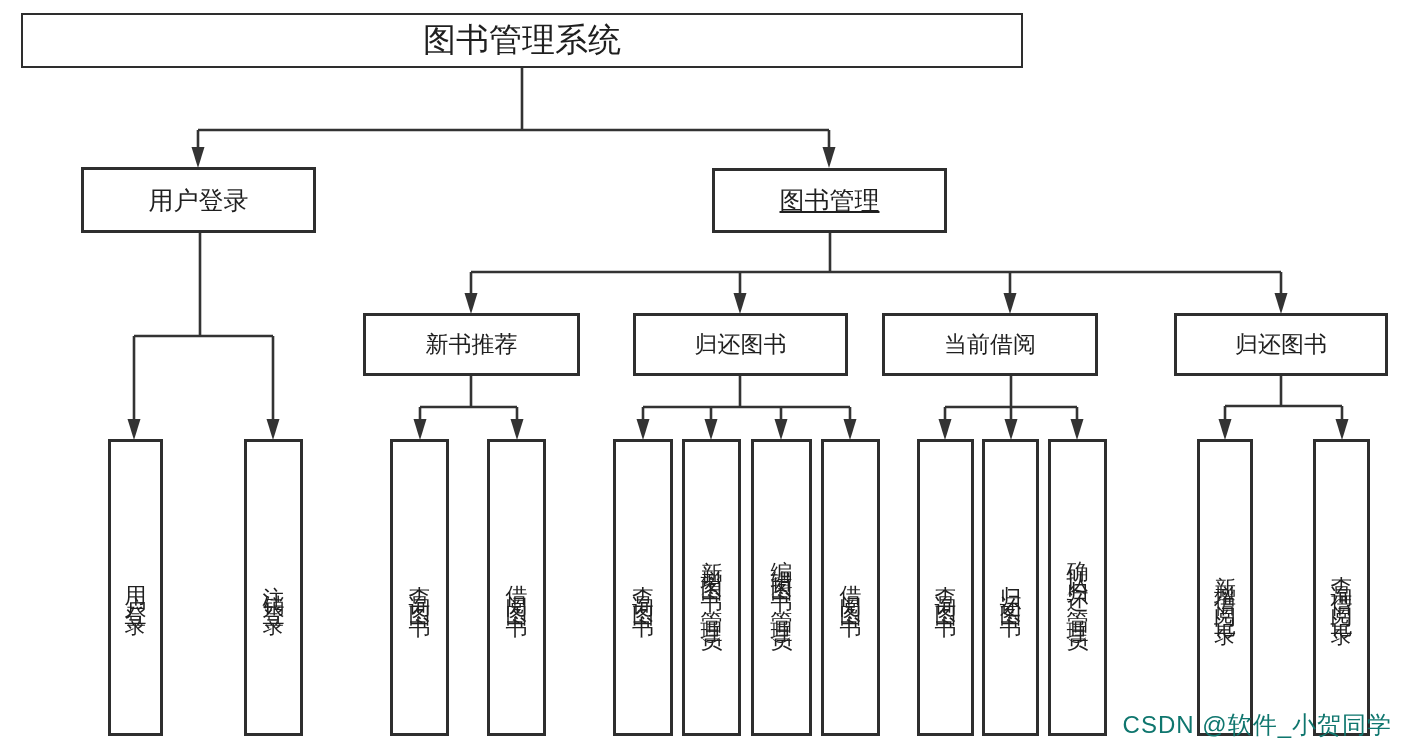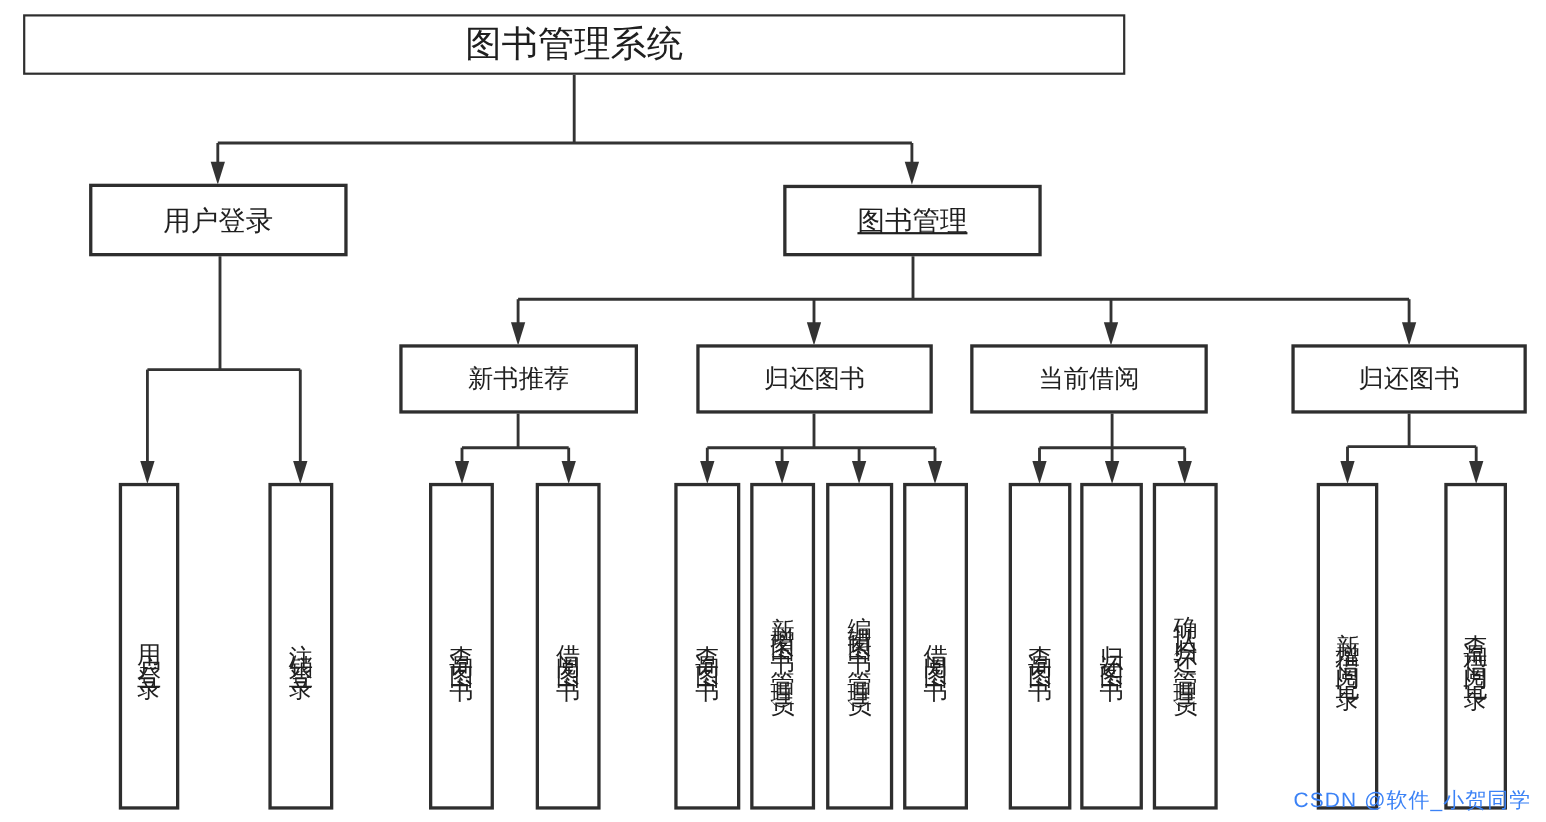--- a/index.html
+++ b/index.html
@@ -74,23 +74,23 @@
     color: #1f1f1f;
     white-space: nowrap;
   }
   .label {
     white-space: nowrap;
   }
   #watermark {
     position: absolute;
     right: 13px;
     bottom: 6px;
-    font-size: 19px;
+    font-size: 24px;
     letter-spacing: 1px;
-    color: #3b82f6;
+    color: #0f766e;
     z-index: 5;
     pointer-events: none;
   }
 </style>
 </head>
 <body>
 
 <div id="stage">
 
   <svg id="connectors" width="1405" height="747">

